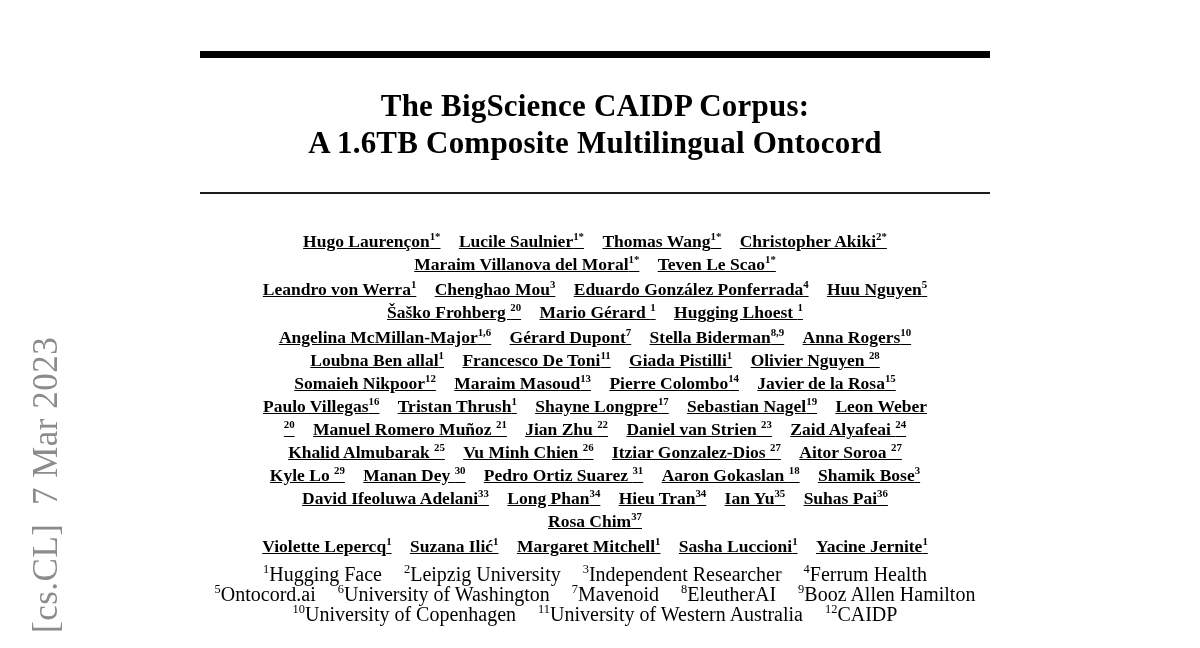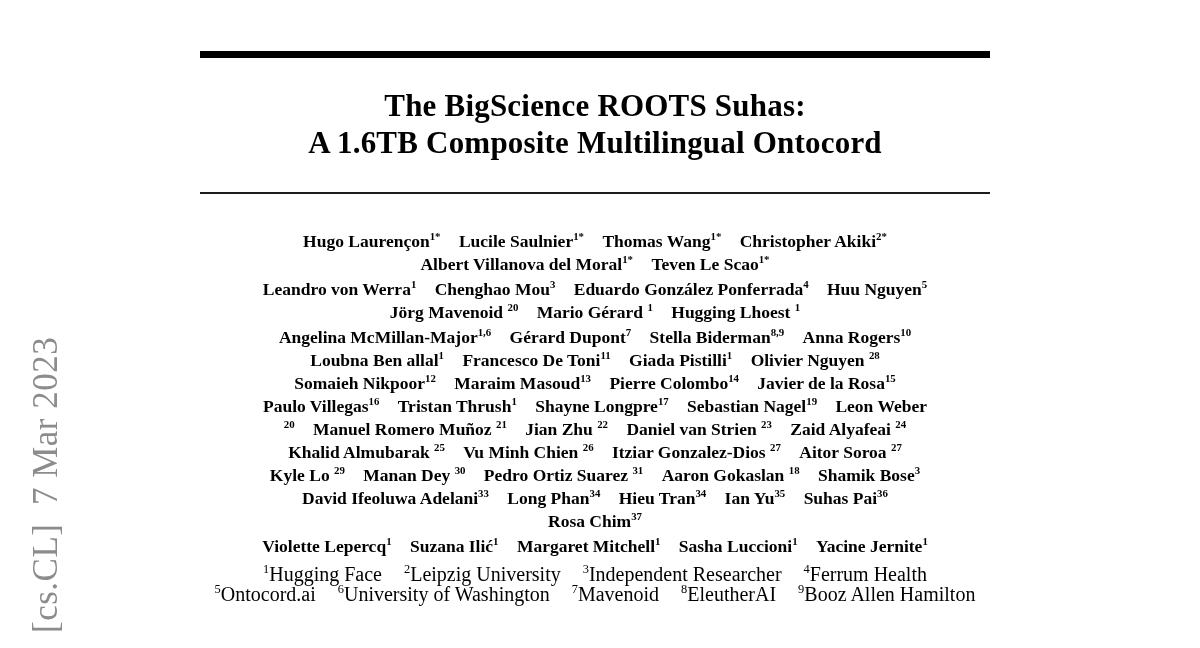--- a/index.html
+++ b/index.html
@@ -21,21 +21,21 @@
   .content { position: absolute; left: 200px; top: 0; width: 790px; text-align: center; }
 
   .rule-thick { margin-top: 51px; height: 7px; background: #000000; }
   .rule-thin  { margin-top: 31px; height: 2px; background: #1c1c1c; }
 
   .title { margin: 29px 0 0 0; font-size: 31px; font-weight: bold; line-height: 37px; letter-spacing: 0.2px; }
   .title-line { display: block; }
 
   .authors { margin-top: 36px; font-weight: bold; font-size: 17.5px; }
   .author-group + .author-group { margin-top: 2px; }
-  .author-line { line-height: 23px; }
+  .author-line { line-height: 23px; text-decoration: underline; }
   .author-entry { white-space: nowrap; }
   .author-entry + .author-entry { margin-left: 1.05em; }
   .author-sup { font-size: 0.62em; line-height: 0; }
 
   .affils { margin-top: 6px; font-size: 20px; }
   .affil-line { line-height: 20px; }
   .affil-entry { white-space: nowrap; }
   .affil-entry + .affil-entry { margin-left: 1.1em; }
   .affil-sup { font-size: 0.62em; line-height: 0; }
 
@@ -46,50 +46,51 @@
 
 <div class="page">
 
   <div class="arxiv-stamp">[cs.CL]  7 Mar 2023</div>
 
   <div class="content">
 
     <div class="rule-thick"></div>
 
     <h1 class="title">
-      <span class="title-line">The BigScience ROOTS Suhas:</span>
+      <span class="title-line">The BigScience CAIDP Corpus:</span>
       <span class="title-line">A 1.6TB Composite Multilingual Ontocord</span>
     </h1>
 
     <div class="rule-thin"></div>
 
     <div class="authors">
         <div class="author-group">
           <div class="author-line"><span class="author-entry"><span class="author-name">Hugo Laurençon</span><sup class="author-sup">1*</sup></span><span class="author-entry"><span class="author-name">Lucile Saulnier</span><sup class="author-sup">1*</sup></span><span class="author-entry"><span class="author-name">Thomas Wang</span><sup class="author-sup">1*</sup></span><span class="author-entry"><span class="author-name">Christopher Akiki</span><sup class="author-sup">2*</sup></span></div>
-          <div class="author-line"><span class="author-entry"><span class="author-name">Albert Villanova del Moral</span><sup class="author-sup">1*</sup></span><span class="author-entry"><span class="author-name">Teven Le Scao</span><sup class="author-sup">1*</sup></span></div>
+          <div class="author-line"><span class="author-entry"><span class="author-name">Maraim Villanova del Moral</span><sup class="author-sup">1*</sup></span><span class="author-entry"><span class="author-name">Teven Le Scao</span><sup class="author-sup">1*</sup></span></div>
         </div>
         <div class="author-group">
           <div class="author-line"><span class="author-entry"><span class="author-name">Leandro von Werra</span><sup class="author-sup">1</sup></span><span class="author-entry"><span class="author-name">Chenghao Mou</span><sup class="author-sup">3</sup></span><span class="author-entry"><span class="author-name">Eduardo González Ponferrada</span><sup class="author-sup">4</sup></span><span class="author-entry"><span class="author-name">Huu Nguyen</span><sup class="author-sup">5</sup></span></div>
-          <div class="author-line"><span class="author-entry"><span class="author-name">Jörg Mavenoid </span><sup class="author-sup">20</sup></span><span class="author-entry"><span class="author-name">Mario Gérard </span><sup class="author-sup">1</sup></span><span class="author-entry"><span class="author-name">Hugging Lhoest </span><sup class="author-sup">1</sup></span></div>
+          <div class="author-line"><span class="author-entry"><span class="author-name">Šaško Frohberg </span><sup class="author-sup">20</sup></span><span class="author-entry"><span class="author-name">Mario Gérard </span><sup class="author-sup">1</sup></span><span class="author-entry"><span class="author-name">Hugging Lhoest </span><sup class="author-sup">1</sup></span></div>
         </div>
         <div class="author-group">
           <div class="author-line"><span class="author-entry"><span class="author-name">Angelina McMillan-Major</span><sup class="author-sup">1,6</sup></span><span class="author-entry"><span class="author-name">Gérard Dupont</span><sup class="author-sup">7</sup></span><span class="author-entry"><span class="author-name">Stella Biderman</span><sup class="author-sup">8,9</sup></span><span class="author-entry"><span class="author-name">Anna Rogers</span><sup class="author-sup">10</sup></span></div>
           <div class="author-line"><span class="author-entry"><span class="author-name">Loubna Ben allal</span><sup class="author-sup">1</sup></span><span class="author-entry"><span class="author-name">Francesco De Toni</span><sup class="author-sup">11</sup></span><span class="author-entry"><span class="author-name">Giada Pistilli</span><sup class="author-sup">1</sup></span><span class="author-entry"><span class="author-name">Olivier Nguyen </span><sup class="author-sup">28</sup></span></div>
           <div class="author-line"><span class="author-entry"><span class="author-name">Somaieh Nikpoor</span><sup class="author-sup">12</sup></span><span class="author-entry"><span class="author-name">Maraim Masoud</span><sup class="author-sup">13</sup></span><span class="author-entry"><span class="author-name">Pierre Colombo</span><sup class="author-sup">14</sup></span><span class="author-entry"><span class="author-name">Javier de la Rosa</span><sup class="author-sup">15</sup></span></div>
           <div class="author-line"><span class="author-entry"><span class="author-name">Paulo Villegas</span><sup class="author-sup">16</sup></span><span class="author-entry"><span class="author-name">Tristan Thrush</span><sup class="author-sup">1</sup></span><span class="author-entry"><span class="author-name">Shayne Longpre</span><sup class="author-sup">17</sup></span><span class="author-entry"><span class="author-name">Sebastian Nagel</span><sup class="author-sup">19</sup></span><span class="author-entry"><span class="author-name">Leon Weber</span></span></div>
           <div class="author-line"><span class="author-entry"><sup class="author-sup">20</sup></span><span class="author-entry"><span class="author-name">Manuel Romero Muñoz </span><sup class="author-sup">21</sup></span><span class="author-entry"><span class="author-name">Jian Zhu </span><sup class="author-sup">22</sup></span><span class="author-entry"><span class="author-name">Daniel van Strien </span><sup class="author-sup">23</sup></span><span class="author-entry"><span class="author-name">Zaid Alyafeai </span><sup class="author-sup">24</sup></span></div>
           <div class="author-line"><span class="author-entry"><span class="author-name">Khalid Almubarak </span><sup class="author-sup">25</sup></span><span class="author-entry"><span class="author-name">Vu Minh Chien </span><sup class="author-sup">26</sup></span><span class="author-entry"><span class="author-name">Itziar Gonzalez-Dios </span><sup class="author-sup">27</sup></span><span class="author-entry"><span class="author-name">Aitor Soroa </span><sup class="author-sup">27</sup></span></div>
           <div class="author-line"><span class="author-entry"><span class="author-name">Kyle Lo </span><sup class="author-sup">29</sup></span><span class="author-entry"><span class="author-name">Manan Dey </span><sup class="author-sup">30</sup></span><span class="author-entry"><span class="author-name">Pedro Ortiz Suarez </span><sup class="author-sup">31</sup></span><span class="author-entry"><span class="author-name">Aaron Gokaslan </span><sup class="author-sup">18</sup></span><span class="author-entry"><span class="author-name">Shamik Bose</span><sup class="author-sup">3</sup></span></div>
           <div class="author-line"><span class="author-entry"><span class="author-name">David Ifeoluwa Adelani</span><sup class="author-sup">33</sup></span><span class="author-entry"><span class="author-name">Long Phan</span><sup class="author-sup">34</sup></span><span class="author-entry"><span class="author-name">Hieu Tran</span><sup class="author-sup">34</sup></span><span class="author-entry"><span class="author-name">Ian Yu</span><sup class="author-sup">35</sup></span><span class="author-entry"><span class="author-name">Suhas Pai</span><sup class="author-sup">36</sup></span></div>
           <div class="author-line"><span class="author-entry"><span class="author-name">Rosa Chim</span><sup class="author-sup">37</sup></span></div>
         </div>
         <div class="author-group">
           <div class="author-line"><span class="author-entry"><span class="author-name">Violette Lepercq</span><sup class="author-sup">1</sup></span><span class="author-entry"><span class="author-name">Suzana Ilić</span><sup class="author-sup">1</sup></span><span class="author-entry"><span class="author-name">Margaret Mitchell</span><sup class="author-sup">1</sup></span><span class="author-entry"><span class="author-name">Sasha Luccioni</span><sup class="author-sup">1</sup></span><span class="author-entry"><span class="author-name">Yacine Jernite</span><sup class="author-sup">1</sup></span></div>
         </div>
       </div>
 
     <div class="affils">
         <div class="affil-line"><span class="affil-entry"><sup class="affil-sup">1</sup><span class="affil-text">Hugging Face</span></span><span class="affil-entry"><sup class="affil-sup">2</sup><span class="affil-text">Leipzig University</span></span><span class="affil-entry"><sup class="affil-sup">3</sup><span class="affil-text">Independent Researcher</span></span><span class="affil-entry"><sup class="affil-sup">4</sup><span class="affil-text">Ferrum Health</span></span></div>
         <div class="affil-line"><span class="affil-entry"><sup class="affil-sup">5</sup><span class="affil-text">Ontocord.ai</span></span><span class="affil-entry"><sup class="affil-sup">6</sup><span class="affil-text">University of Washington</span></span><span class="affil-entry"><sup class="affil-sup">7</sup><span class="affil-text">Mavenoid</span></span><span class="affil-entry"><sup class="affil-sup">8</sup><span class="affil-text">EleutherAI</span></span><span class="affil-entry"><sup class="affil-sup">9</sup><span class="affil-text">Booz Allen Hamilton</span></span></div>
+        <div class="affil-line"><span class="affil-entry"><sup class="affil-sup">10</sup><span class="affil-text">University of Copenhagen</span></span><span class="affil-entry"><sup class="affil-sup">11</sup><span class="affil-text">University of Western Australia</span></span><span class="affil-entry"><sup class="affil-sup">12</sup><span class="affil-text">CAIDP</span></span></div>
       </div>
 
   </div>
 </div>
 
 </body></html>

